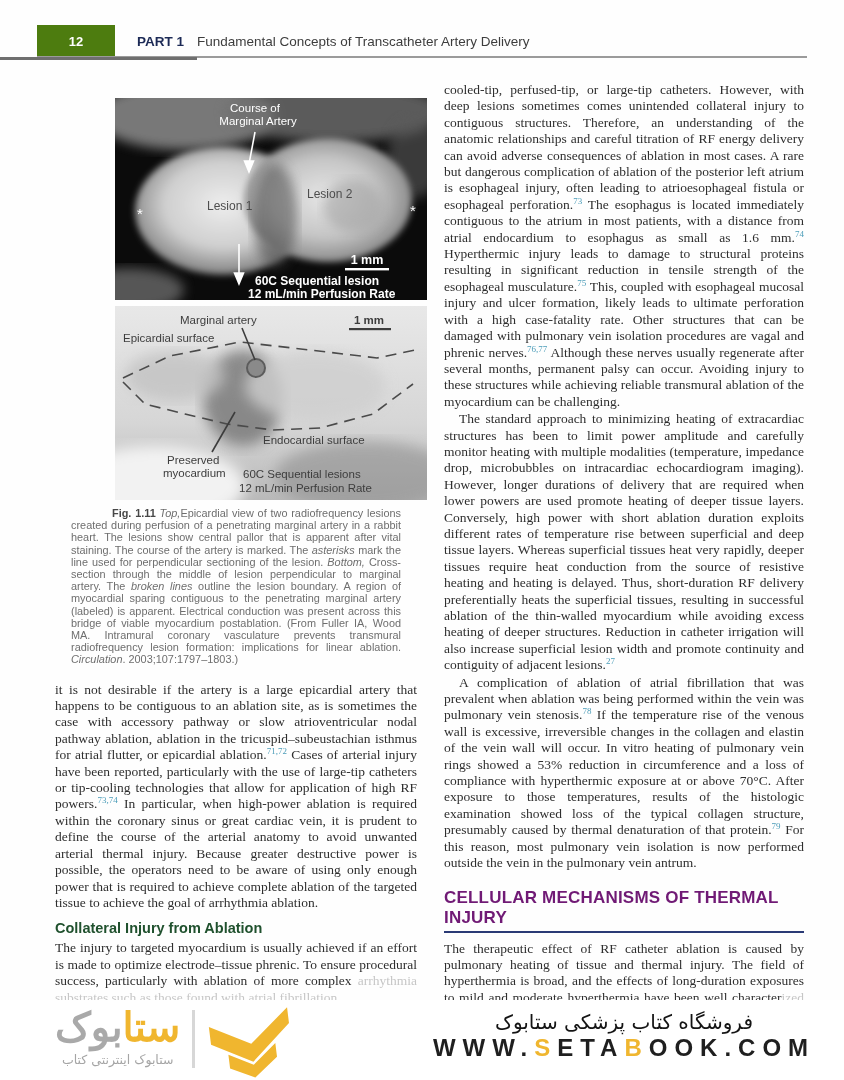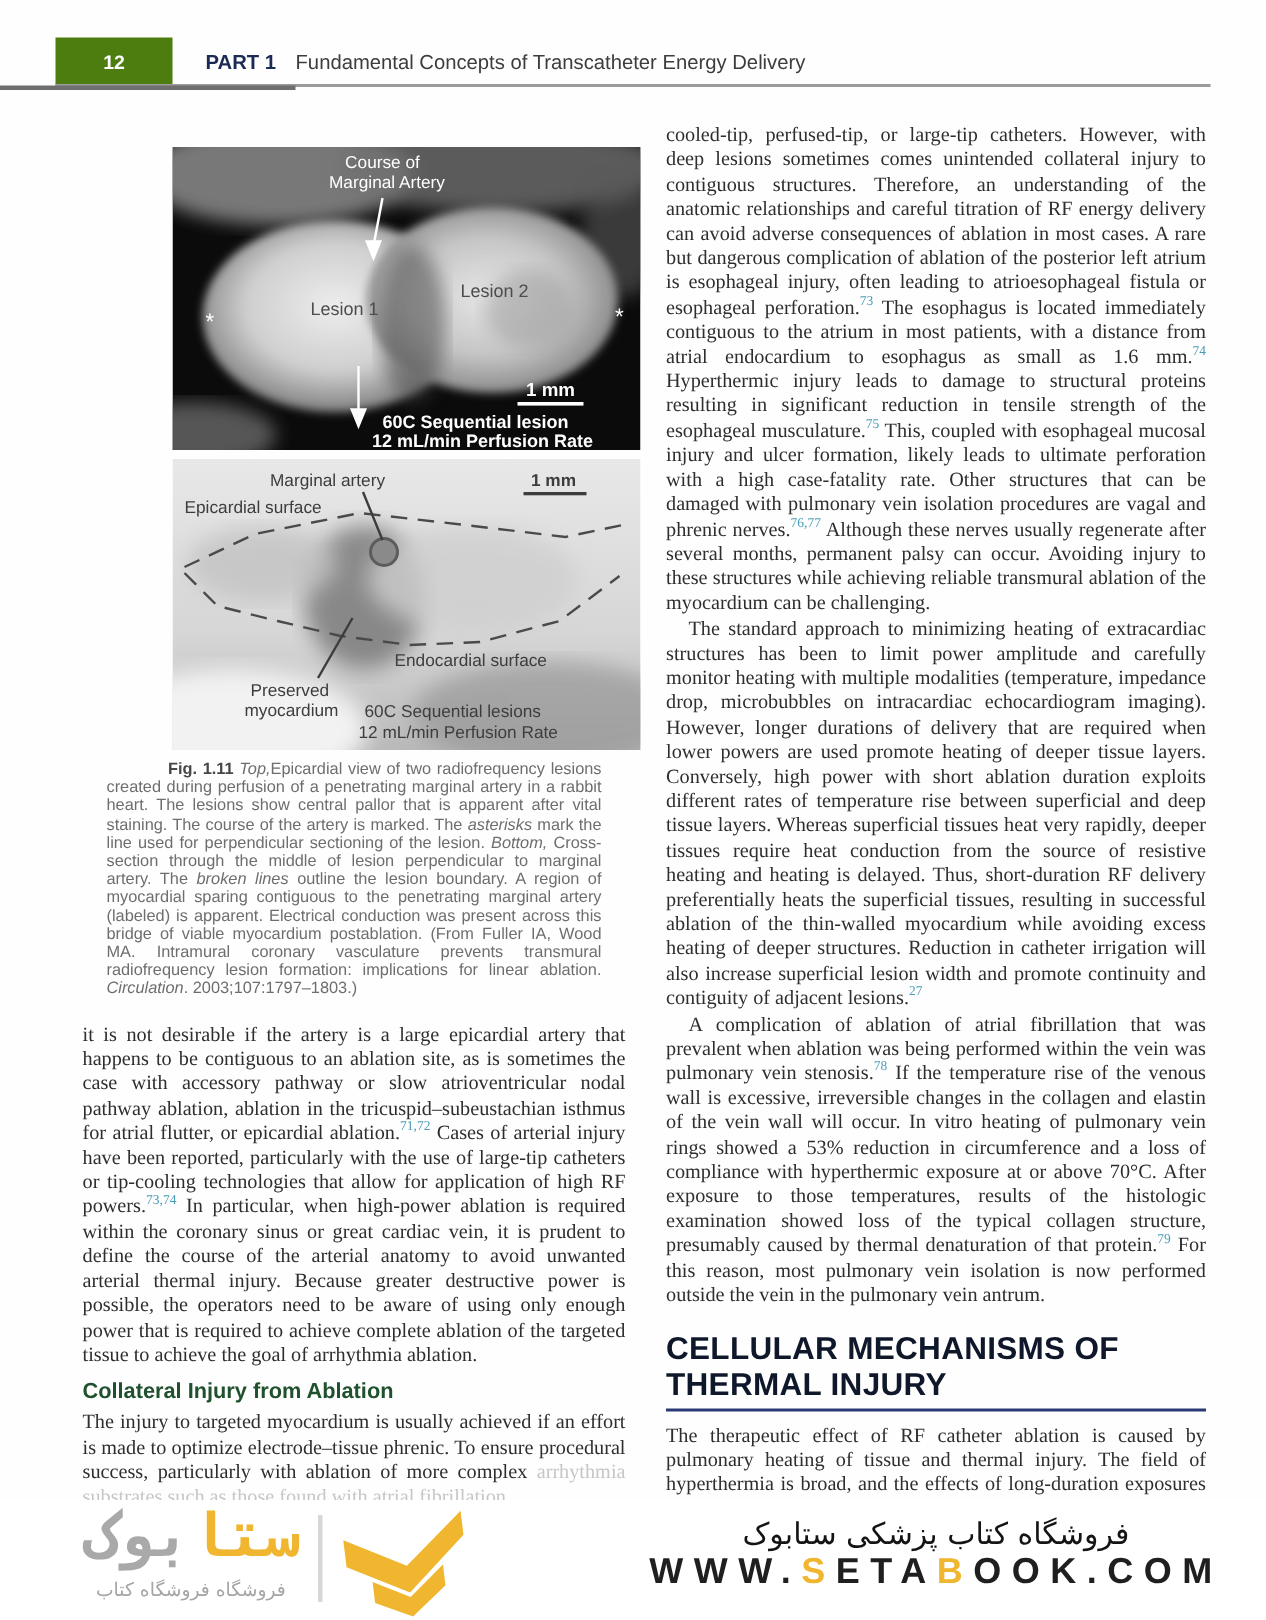--- a/index.html
+++ b/index.html
@@ -19,33 +19,33 @@
     font-size:13.5px;color:#3d3d3d;}
   
   .col-left{position:absolute;left:55px;top:82px;width:362px;}
   .col-right{position:absolute;left:444px;top:82px;width:360px;}
   .body-text{font-size:13.5px;line-height:16.4px;text-align:justify;margin:0 0 1px 0;}
   .indent{text-indent:15px;}
   sup.ref{color:#4b9cb8;font-size:9px;line-height:0;letter-spacing:0;}
   .fade{color:#c6c6c6;}
   h3.green-head{font-family:"Liberation Sans",sans-serif;font-size:14.5px;color:#20512e;
     margin:9px 0 4px 0;}
-  h2.navy-head{font-family:"Liberation Sans",sans-serif;font-size:21px;color:#0f172a;
+  h2.navy-head{font-family:"Liberation Sans",sans-serif;font-size:17px;color:#701a75;
     margin:16px 0 8px 0;padding-bottom:3px;border-bottom:2.5px solid #2a3a75;letter-spacing:.2px;}
   
   figure{margin:16px;}
   .fig-photo{display:block;margin-left:44px;}
   .photo-gap{height:6px;}
   figcaption{font-family:"Liberation Sans",sans-serif;font-size:10.9px;line-height:12.2px;
     color:#6e6e6e;text-align:justify;margin-top:7px;}
   figcaption b{color:#474747;padding-left:41px;}
   
   .footer{position:absolute;left:0;top:1000px;width:844px;height:80px;background:#fff;z-index:3;}
   .logo{position:absolute;left:55px;top:6px;display:flex;align-items:flex-start;}
-  .logo-txt{direction:rtl;font-family:Liberation Mono, monospace;font-weight:bold;font-size:40px;
+  .logo-txt{direction:rtl;font-family:Liberation Serif, serif;font-weight:bold;font-size:40px;
     line-height:44px;letter-spacing:-1px;}
   .logo-txt .y{color:#f0b62f;}
   .logo-txt .g{color:#a9a9a9;}
   .logo-tag{direction:rtl;text-align:center;font-family:"DejaVu Sans",sans-serif;font-size:12.5px;
     color:#a5a5a5;margin-top:2px;}
   .logo-bar{width:3px;height:58px;background:#d7d7d7;margin:4px 12px 0 12px;}
   .footer-right{position:absolute;right:10px;top:10px;width:420px;text-align:center;}
   .fa-title{direction:rtl;font-family:"DejaVu Sans",sans-serif;font-size:20px;color:#141414;}
   .url{margin-top:0;font-family:Liberation Sans, sans-serif;font-weight:bold;font-size:24px;
     letter-spacing:7px;color:#1f1f1f;}
@@ -53,21 +53,21 @@
   
   text{font-family:"Liberation Sans",sans-serif;}
 </style>
 </head>
 <body>
 
 <div class="hdr-box">
   <span>12</span>
 </div>
 <span class="part-label">PART 1</span>
-<span class="part-title">Fundamental Concepts of Transcatheter Energy Delivery</span>
+<span class="part-title">Fundamental Concepts of Transcatheter Artery Delivery</span>
 <div class="hdr-rule"></div>
 <div class="hdr-rule-dark"></div>
 
 <div class="col-left">
   <figure>
 
     <svg class="fig-photo" width="312" height="202" viewBox="0 0 312 202">
       <defs>
         <radialGradient id="les1" cx="50%" cy="45%" r="60%">
           <stop offset="0%" stop-color="#ededed"></stop>
@@ -181,21 +181,21 @@
   <p class="body-text indent"><span>The standard approach to minimizing heating of extracardiac structures has been to limit power amplitude and carefully monitor heating with multiple modalities (temperature, impedance drop, microbubbles on intracardiac echocardiogram imaging). However, longer durations of delivery that are required when lower powers are used promote heating of deeper tissue layers. Conversely, high power with short ablation duration exploits different rates of temperature rise between superficial and deep tissue layers. Whereas superficial tissues heat very rapidly, deeper tissues require heat conduction from the source of resistive heating and heating is delayed. Thus, short-duration RF delivery preferentially heats the superficial tissues, resulting in successful ablation of the thin-walled myocardium while avoiding excess heating of deeper structures. Reduction in catheter irrigation will also increase superficial lesion width and promote continuity and contiguity of adjacent lesions.</span><sup class="ref">27</sup></p>
   <p class="body-text indent"><span>A complication of ablation of atrial fibrillation that was prevalent when ablation was being performed within the vein was pulmonary vein stenosis.</span><sup class="ref">78</sup><span> If the temperature rise of the venous wall is excessive, irreversible changes in the collagen and elastin of the vein wall will occur. In vitro heating of pulmonary vein rings showed a 53% reduction in circumference and a loss of compliance with hyperthermic exposure at or above 70°C. After exposure to those temperatures, results of the histologic examination showed loss of the typical collagen structure, presumably caused by thermal denaturation of that protein.</span><sup class="ref">79</sup><span> For this reason, most pulmonary vein isolation is now performed outside the vein in the pulmonary vein antrum.</span></p>
   <h2 class="navy-head">CELLULAR MECHANISMS OF THERMAL INJURY</h2>
   <p class="body-text"><span>The therapeutic effect of RF catheter ablation is caused by pulmonary heating of tissue and thermal injury. The field of hyperthermia is broad, and the effects of long-duration exposures to mild and moderate hyperthermia have been well character</span><span class="fade">ized in the hyperthermia literature. Thermal injury is dependent</span></p>
 </div>
 
 <div class="footer">
   <div class="logo">
     <div>
       <div class="logo-txt"><span class="y">ستا</span><span class="g">بوک</span></div>
-      <div class="logo-tag">فروشگاه فروشگاه کتاب</div>
+      <div class="logo-tag">ستابوک اینترنتی کتاب</div>
     </div>
     <div class="logo-bar"></div>
     <svg width="86" height="72" viewBox="0 0 86 72">
       <g transform="rotate(-7 43 36)" fill="#f0b62f">
         <polygon points="4,16 44,38 84,6 84,22 44,56 4,34"></polygon>
         <polygon points="20,46 44,59 68,40 68,54 44,72 20,60"></polygon>
       </g>
     </svg>
   </div>
   <div class="footer-right">

